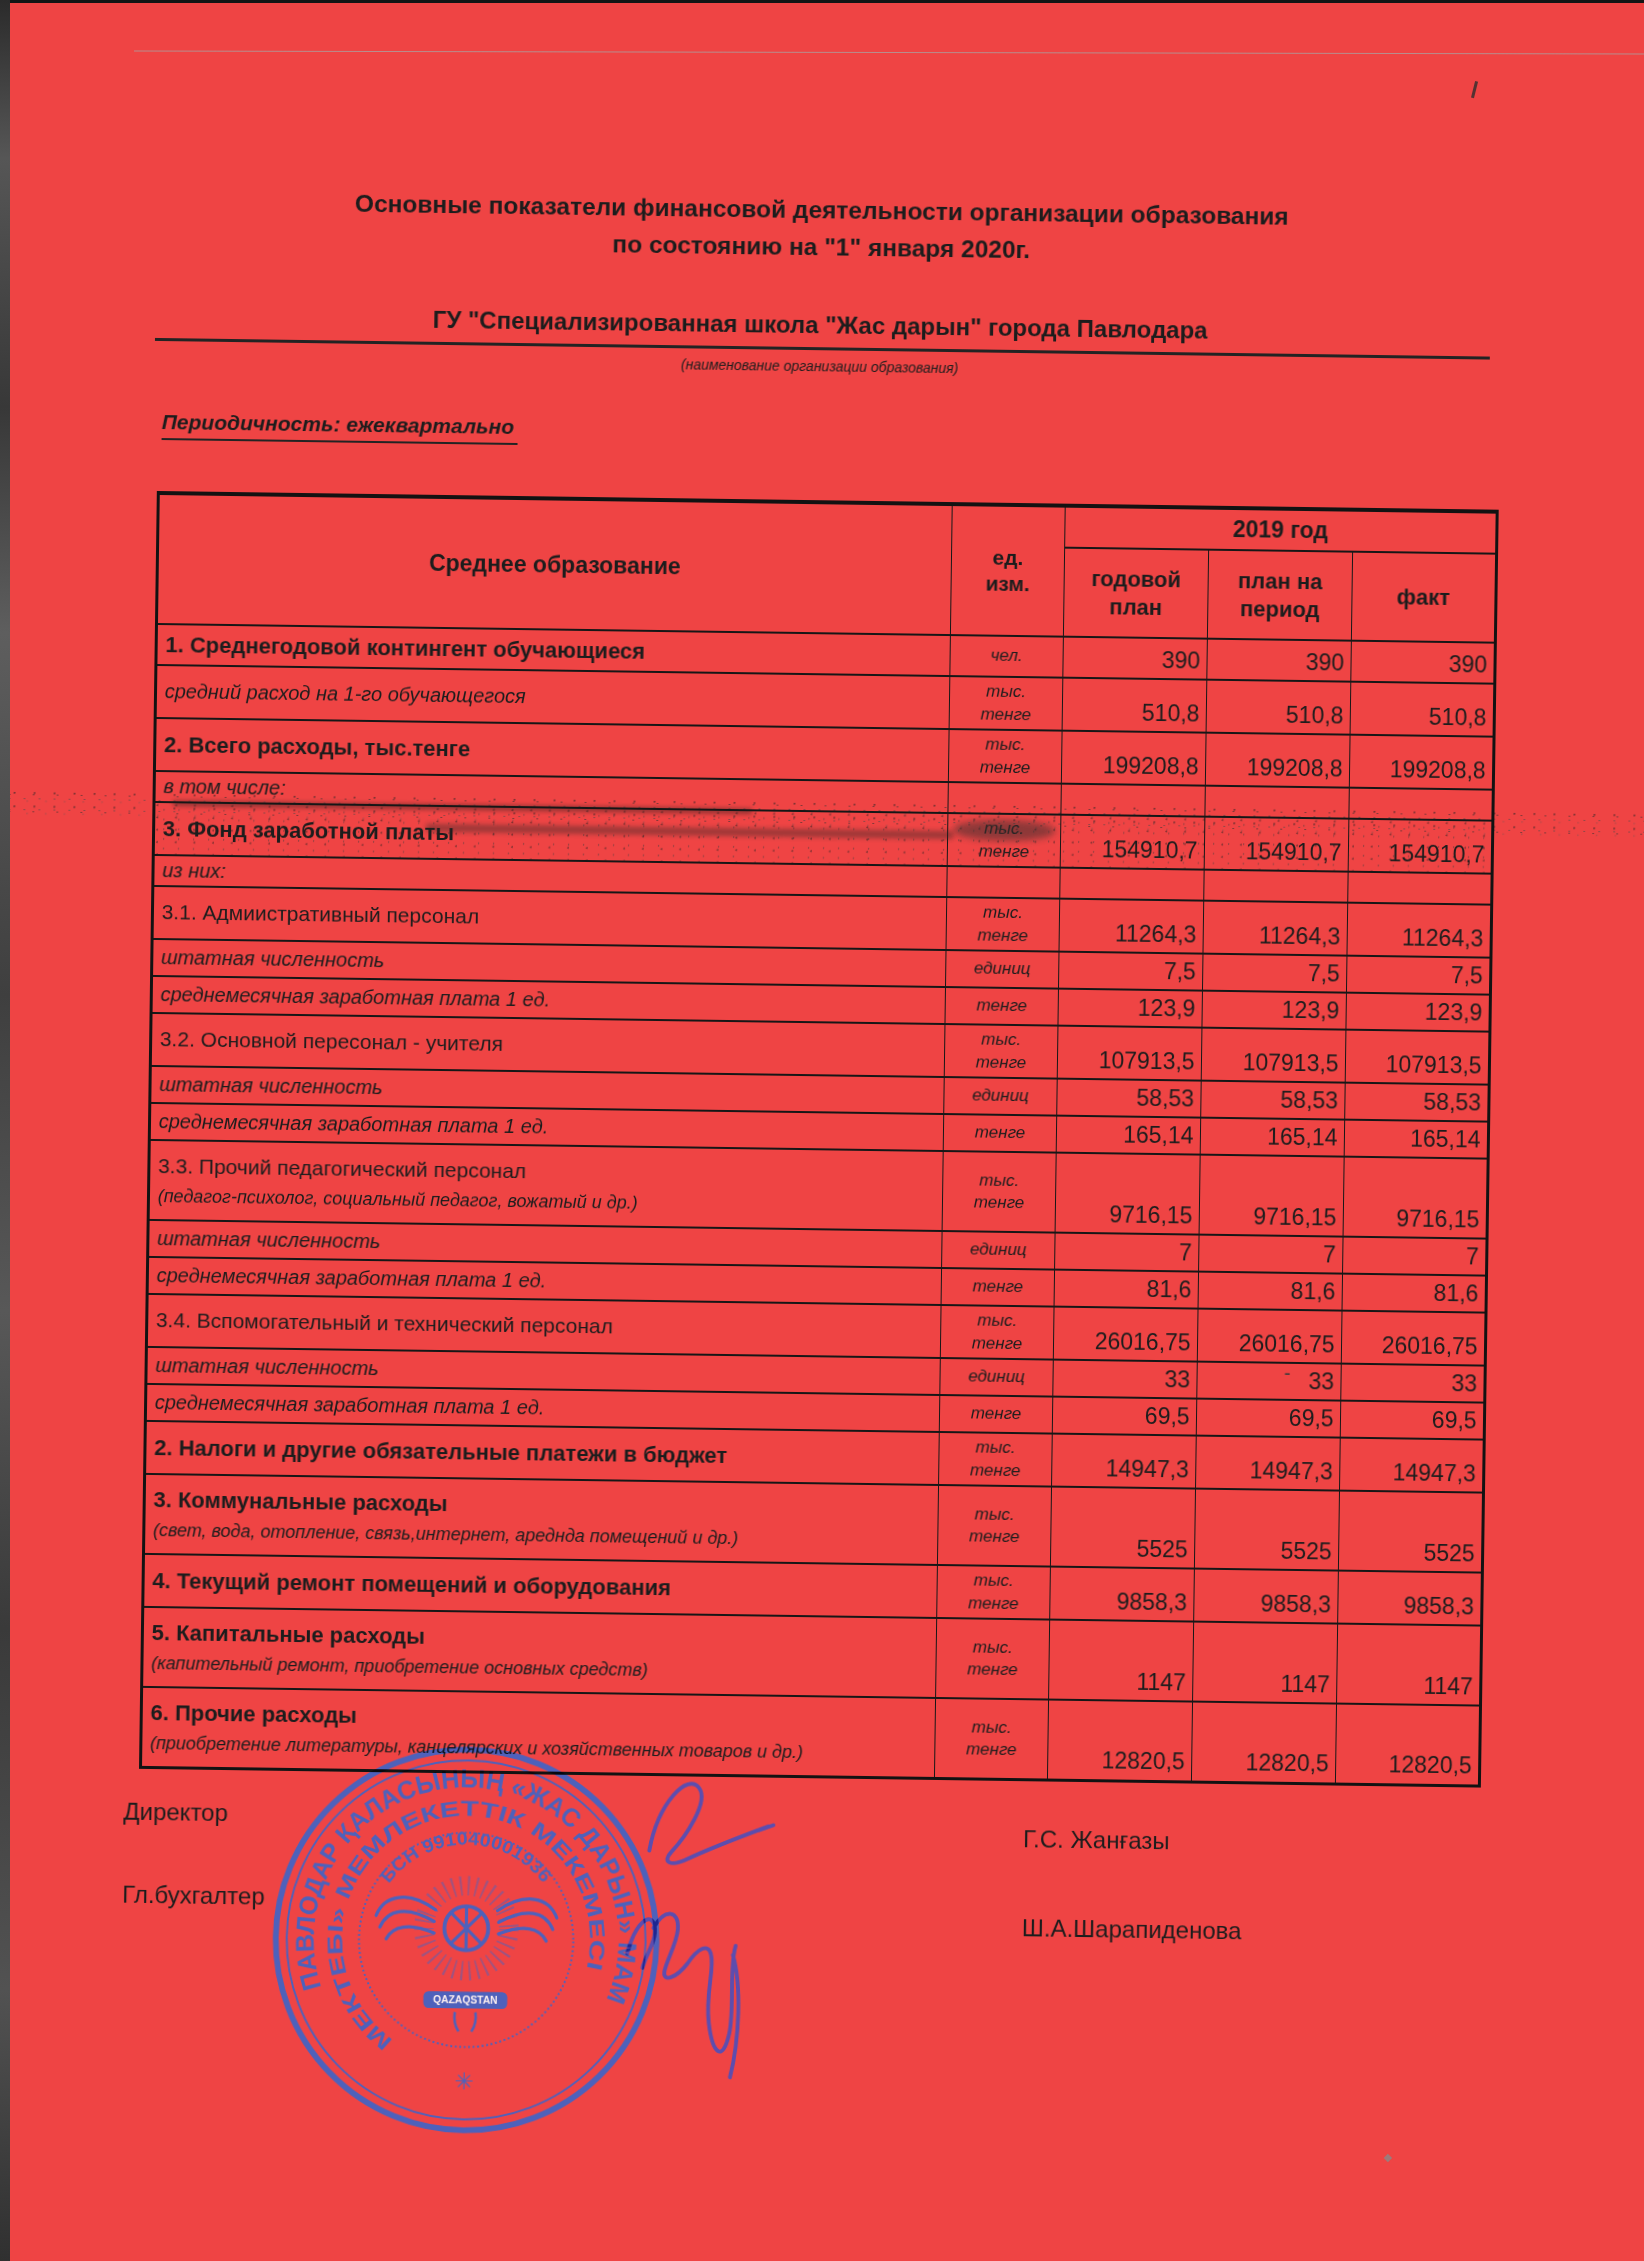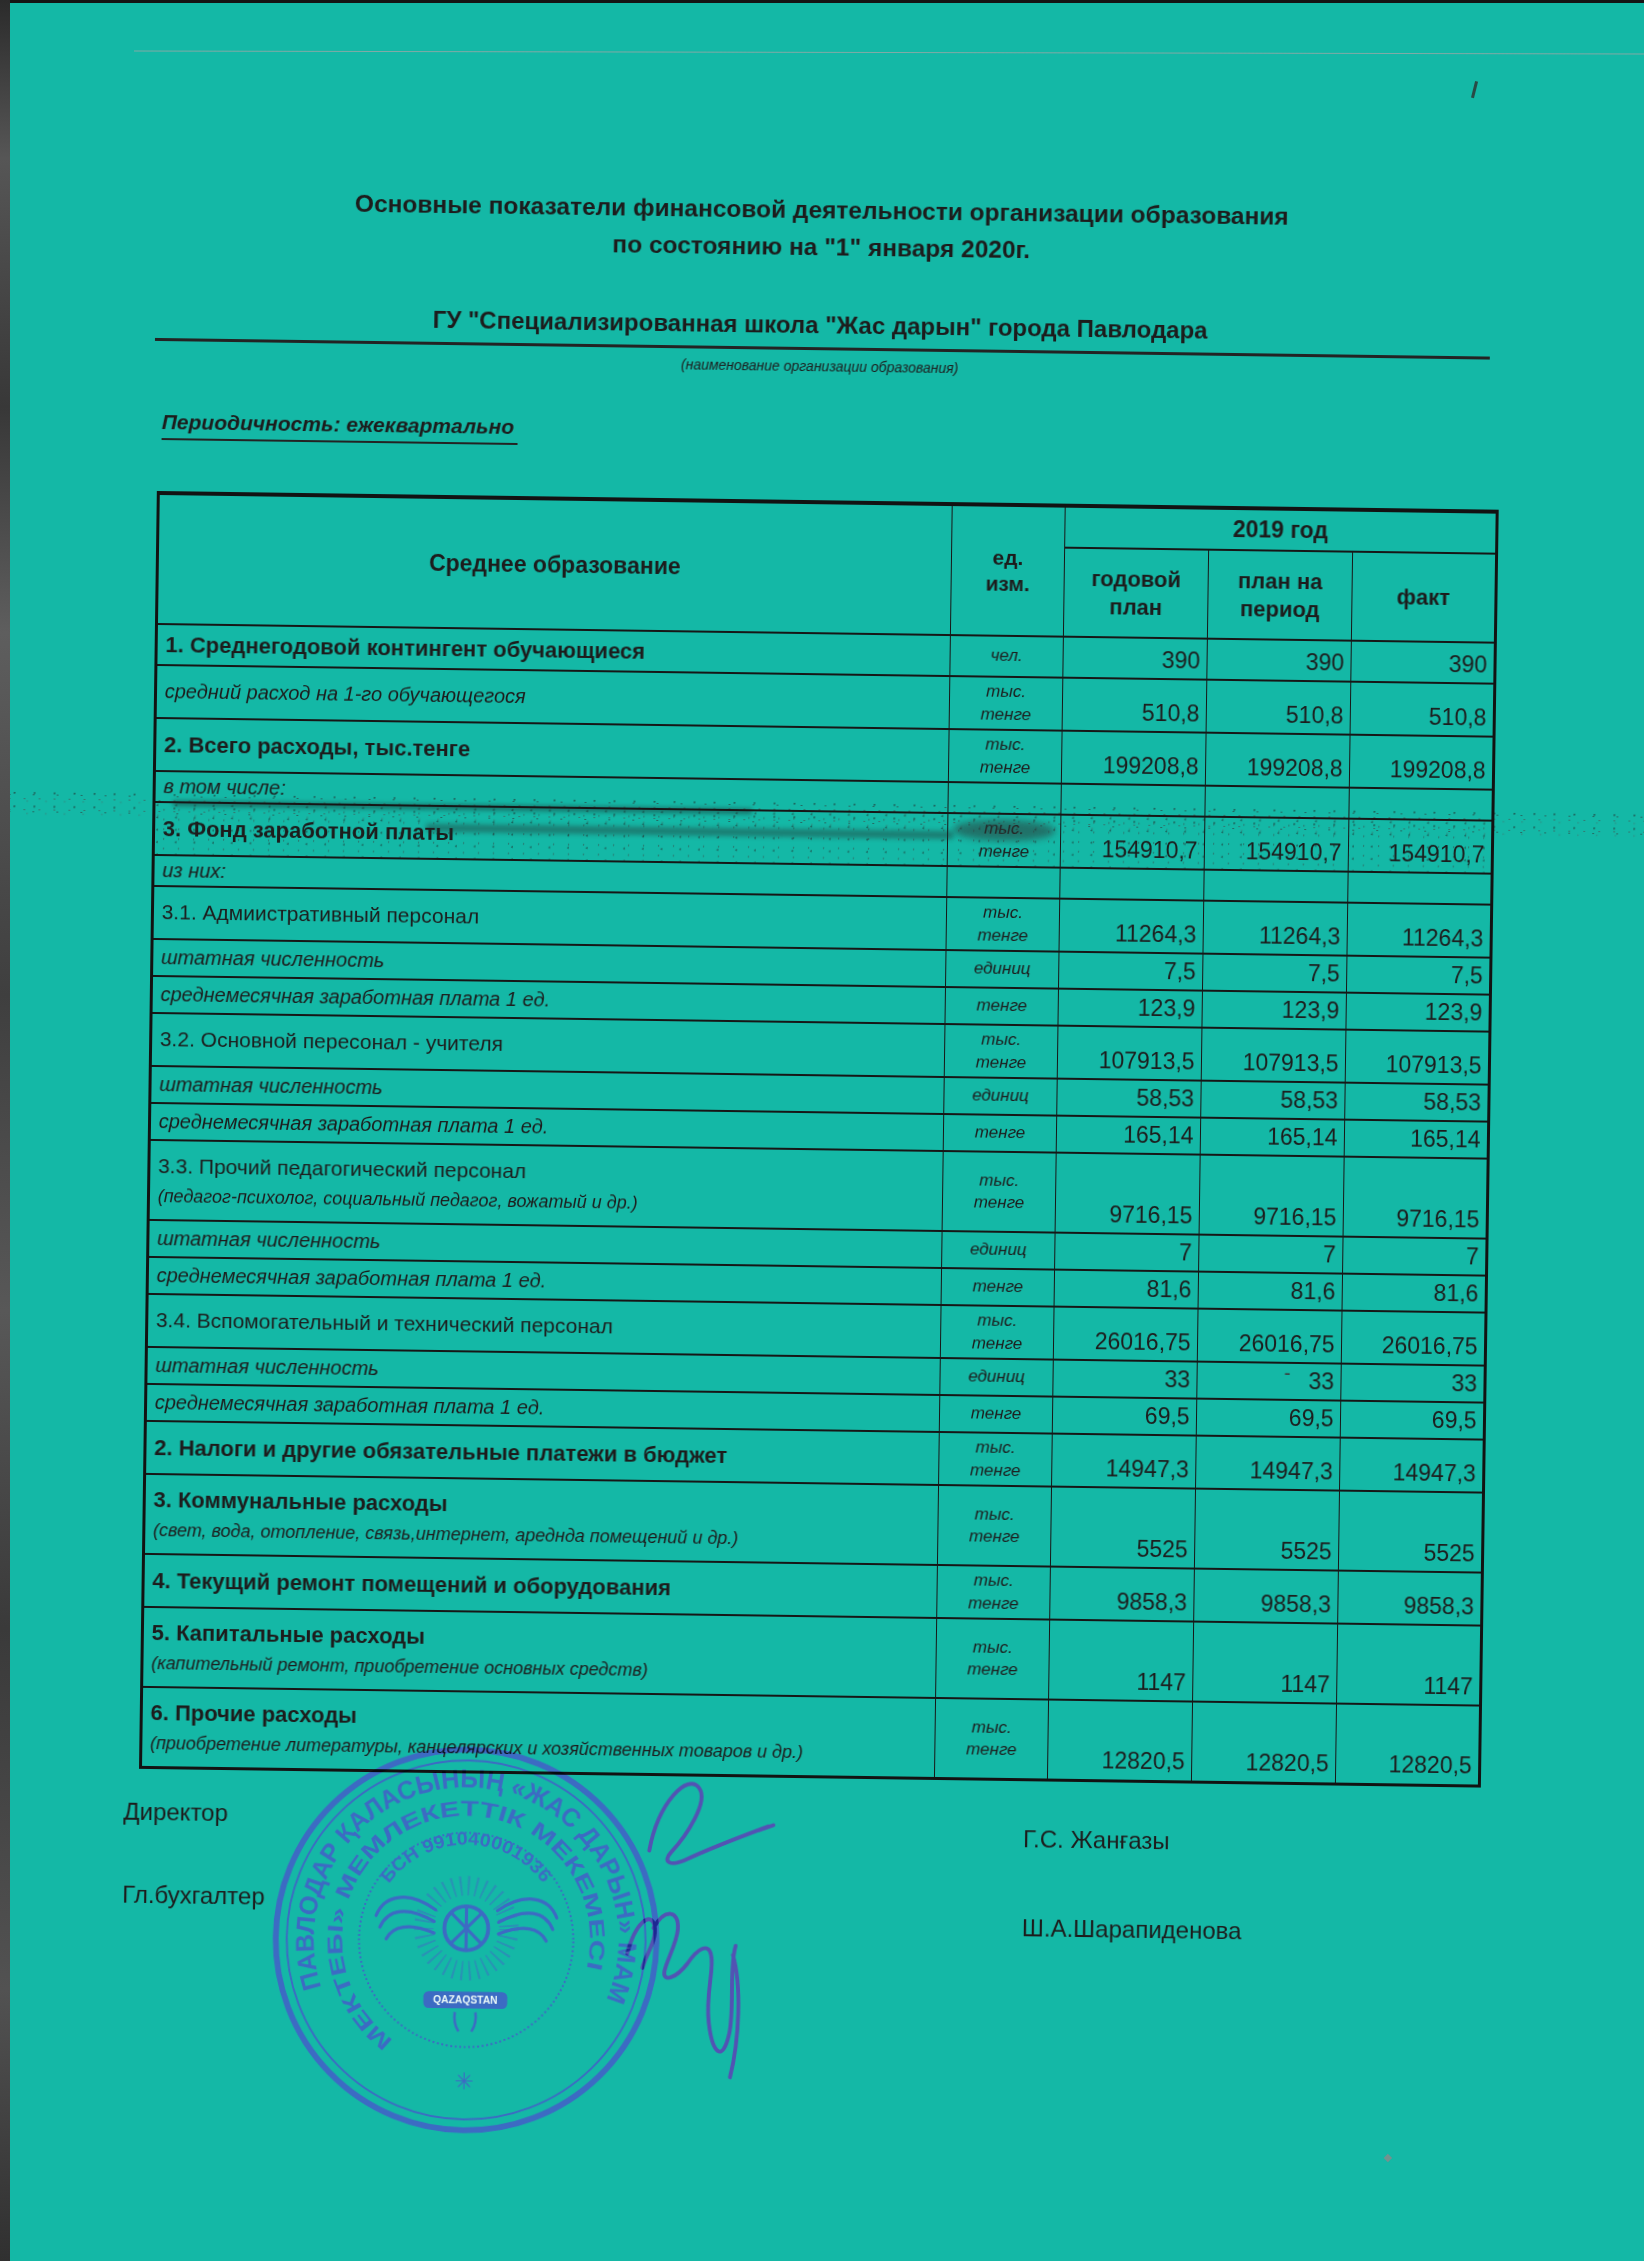--- a/index.html
+++ b/index.html
@@ -1,16 +1,16 @@
 <!DOCTYPE html>
 <html style="font-size:10.3px"><head>
 <meta charset="utf-8">
 <style>
   html,body{margin:0;padding:0;background:#e8e8e6;}
-  .page{position:relative;width:1644px;height:2261px;background:#14b8a6;overflow:hidden;
+  .page{position:relative;width:1644px;height:2261px;background:#ef4444;overflow:hidden;
         font-family:"Liberation Sans","DejaVu Sans",sans-serif;color:#1c1c1c;}
   
   .edge-top{position:absolute;left:0;top:0;width:100%;height:3.2px;background:#141414;z-index:40;}
   .edge-left{position:absolute;left:0;top:0;width:10.3px;height:100%;z-index:40;
     background:linear-gradient(180deg,#2b2b2b,#565656 7%,#383838 18%,#5e5e5e 28%,#3f3f3f 44%,#585858 58%,#3a3a3a 72%,#525252 88%,#303030);}
   .faint-line{position:absolute;left:134px;top:52px;width:1510px;height:1.3px;background:#a5a5a5;opacity:.75;transform:rotate(.12deg);}
   .tick-mark{position:absolute;left:1473px;top:81px;width:2.6px;height:17.4px;background:#2e2e2e;transform:rotate(14deg);opacity:.8;}
   .speck-diamond{position:absolute;left:1385px;top:2155px;width:5.8px;height:5.8px;background:#8a8a8a;transform:rotate(45deg);opacity:.8;}
   
   .sheet{position:absolute;left:0;top:0;width:1644px;height:2261px;transform:rotate(.8deg);transform-origin:161px 193px;}

